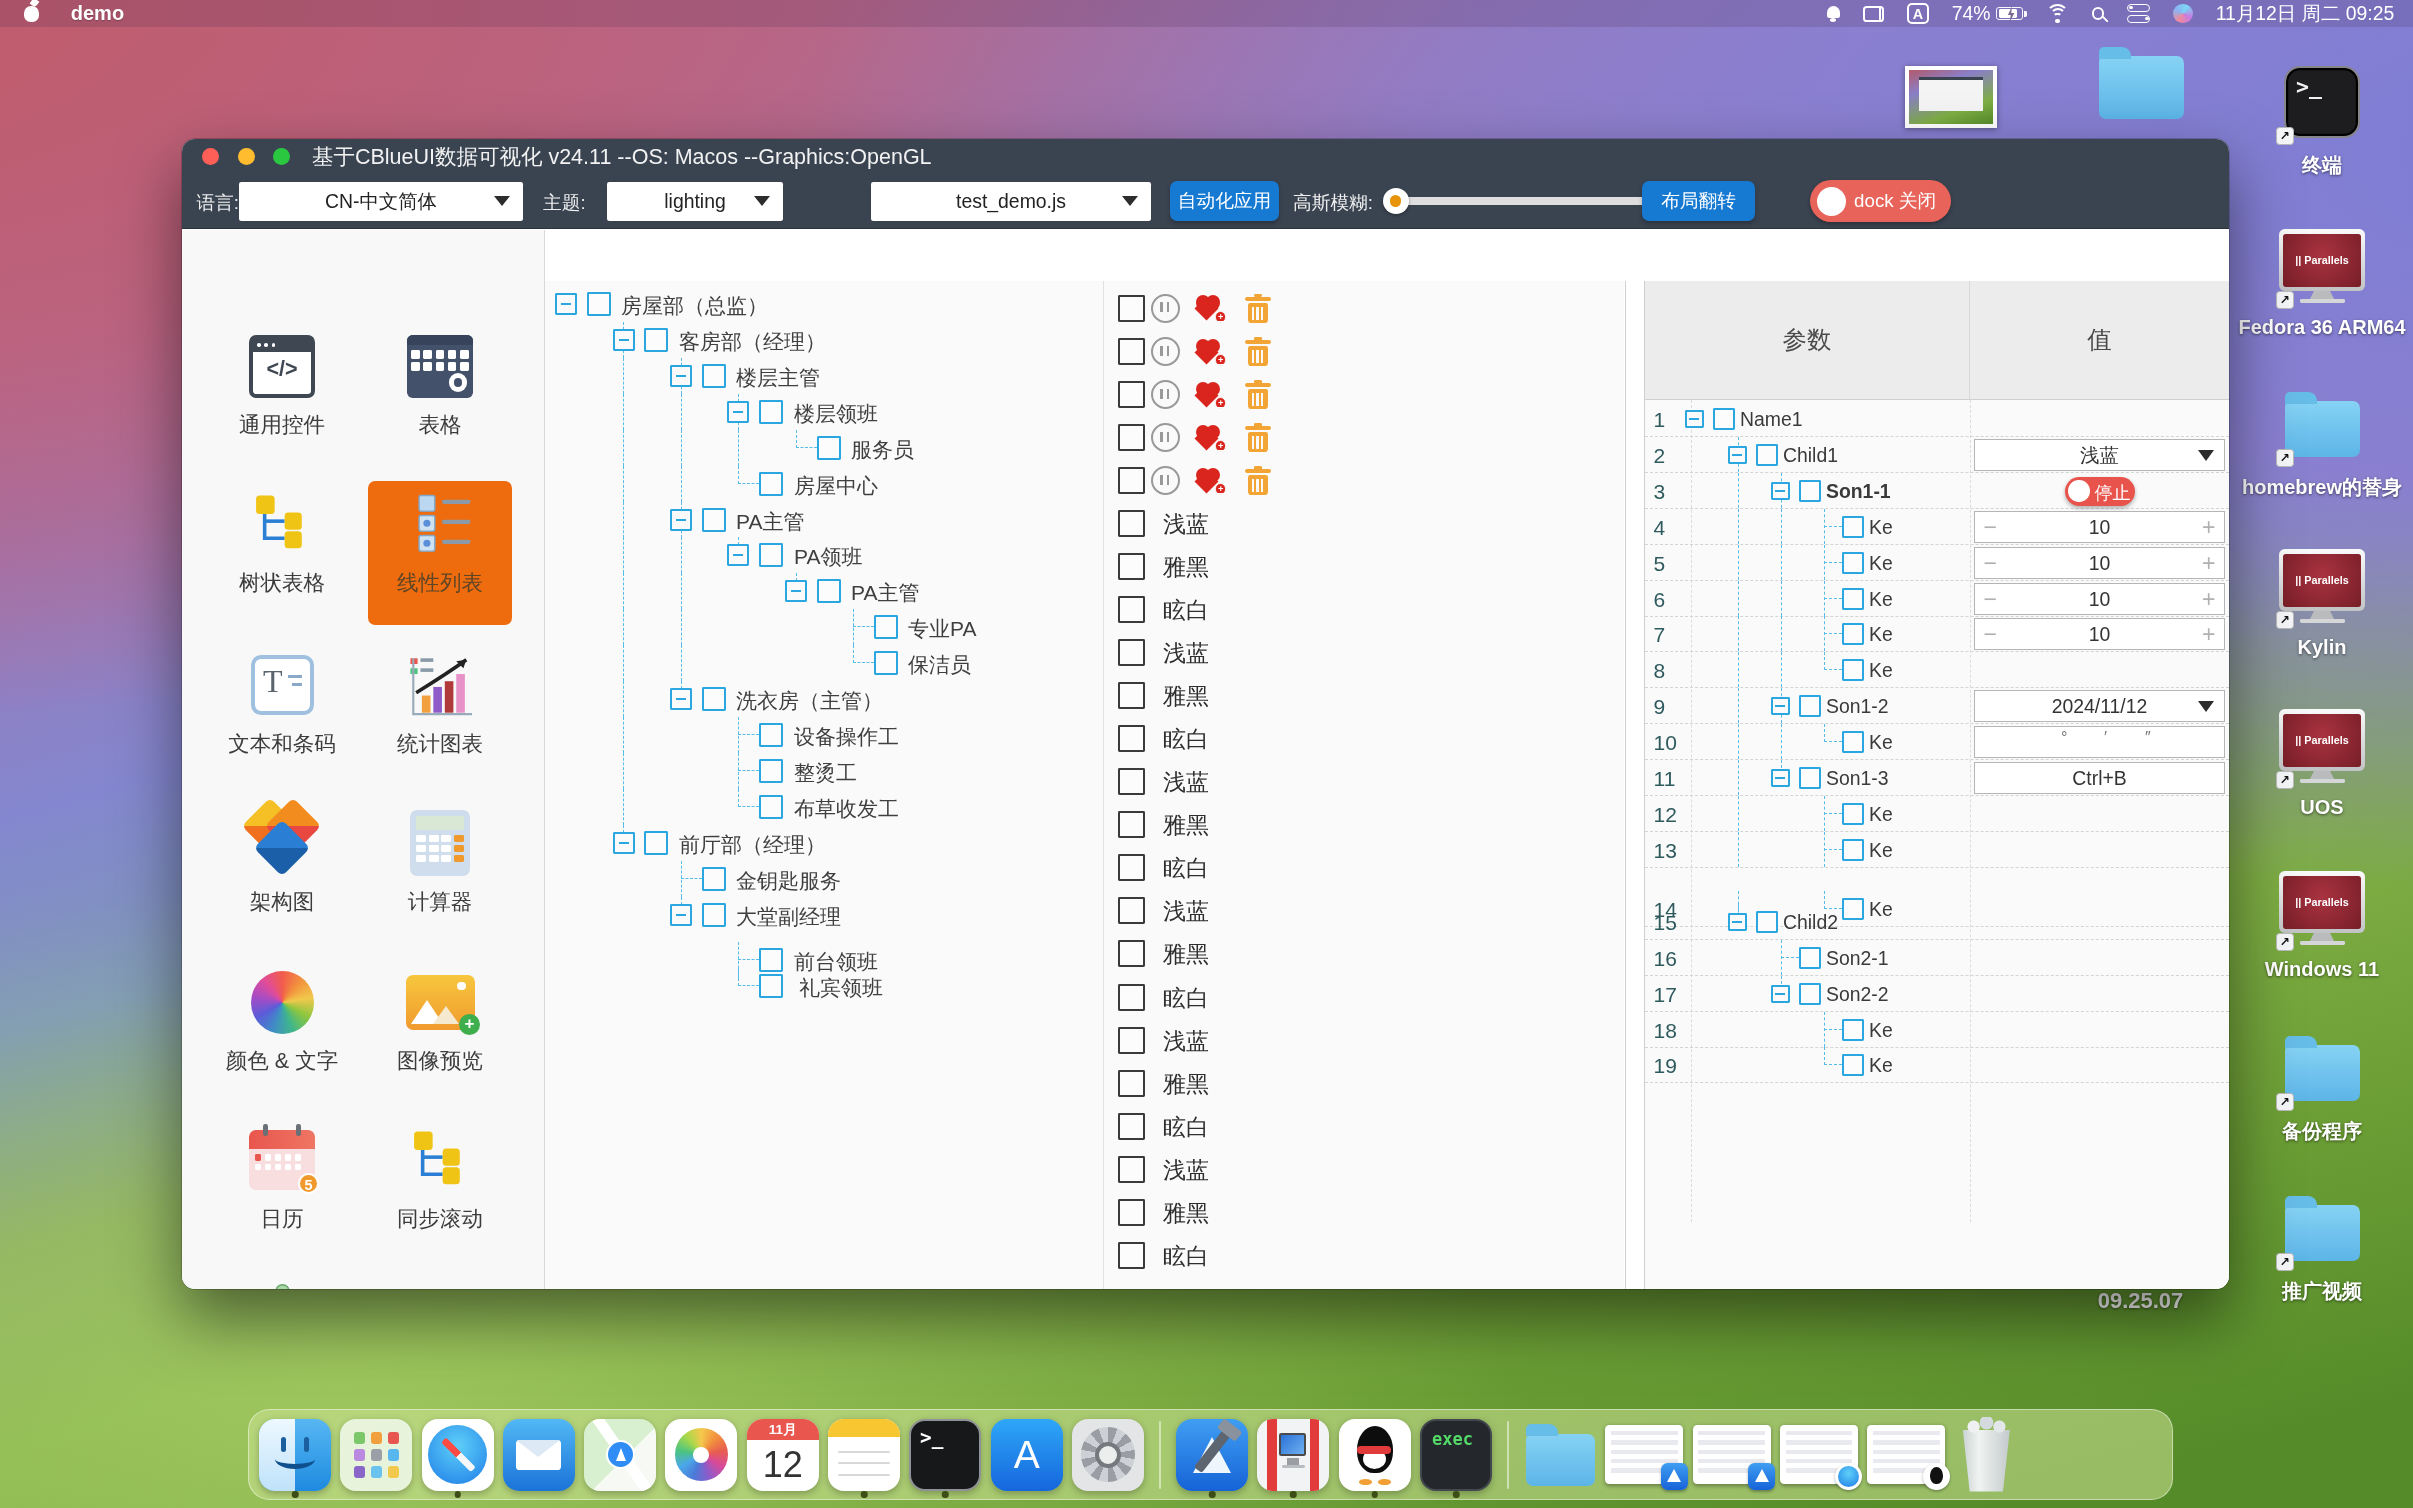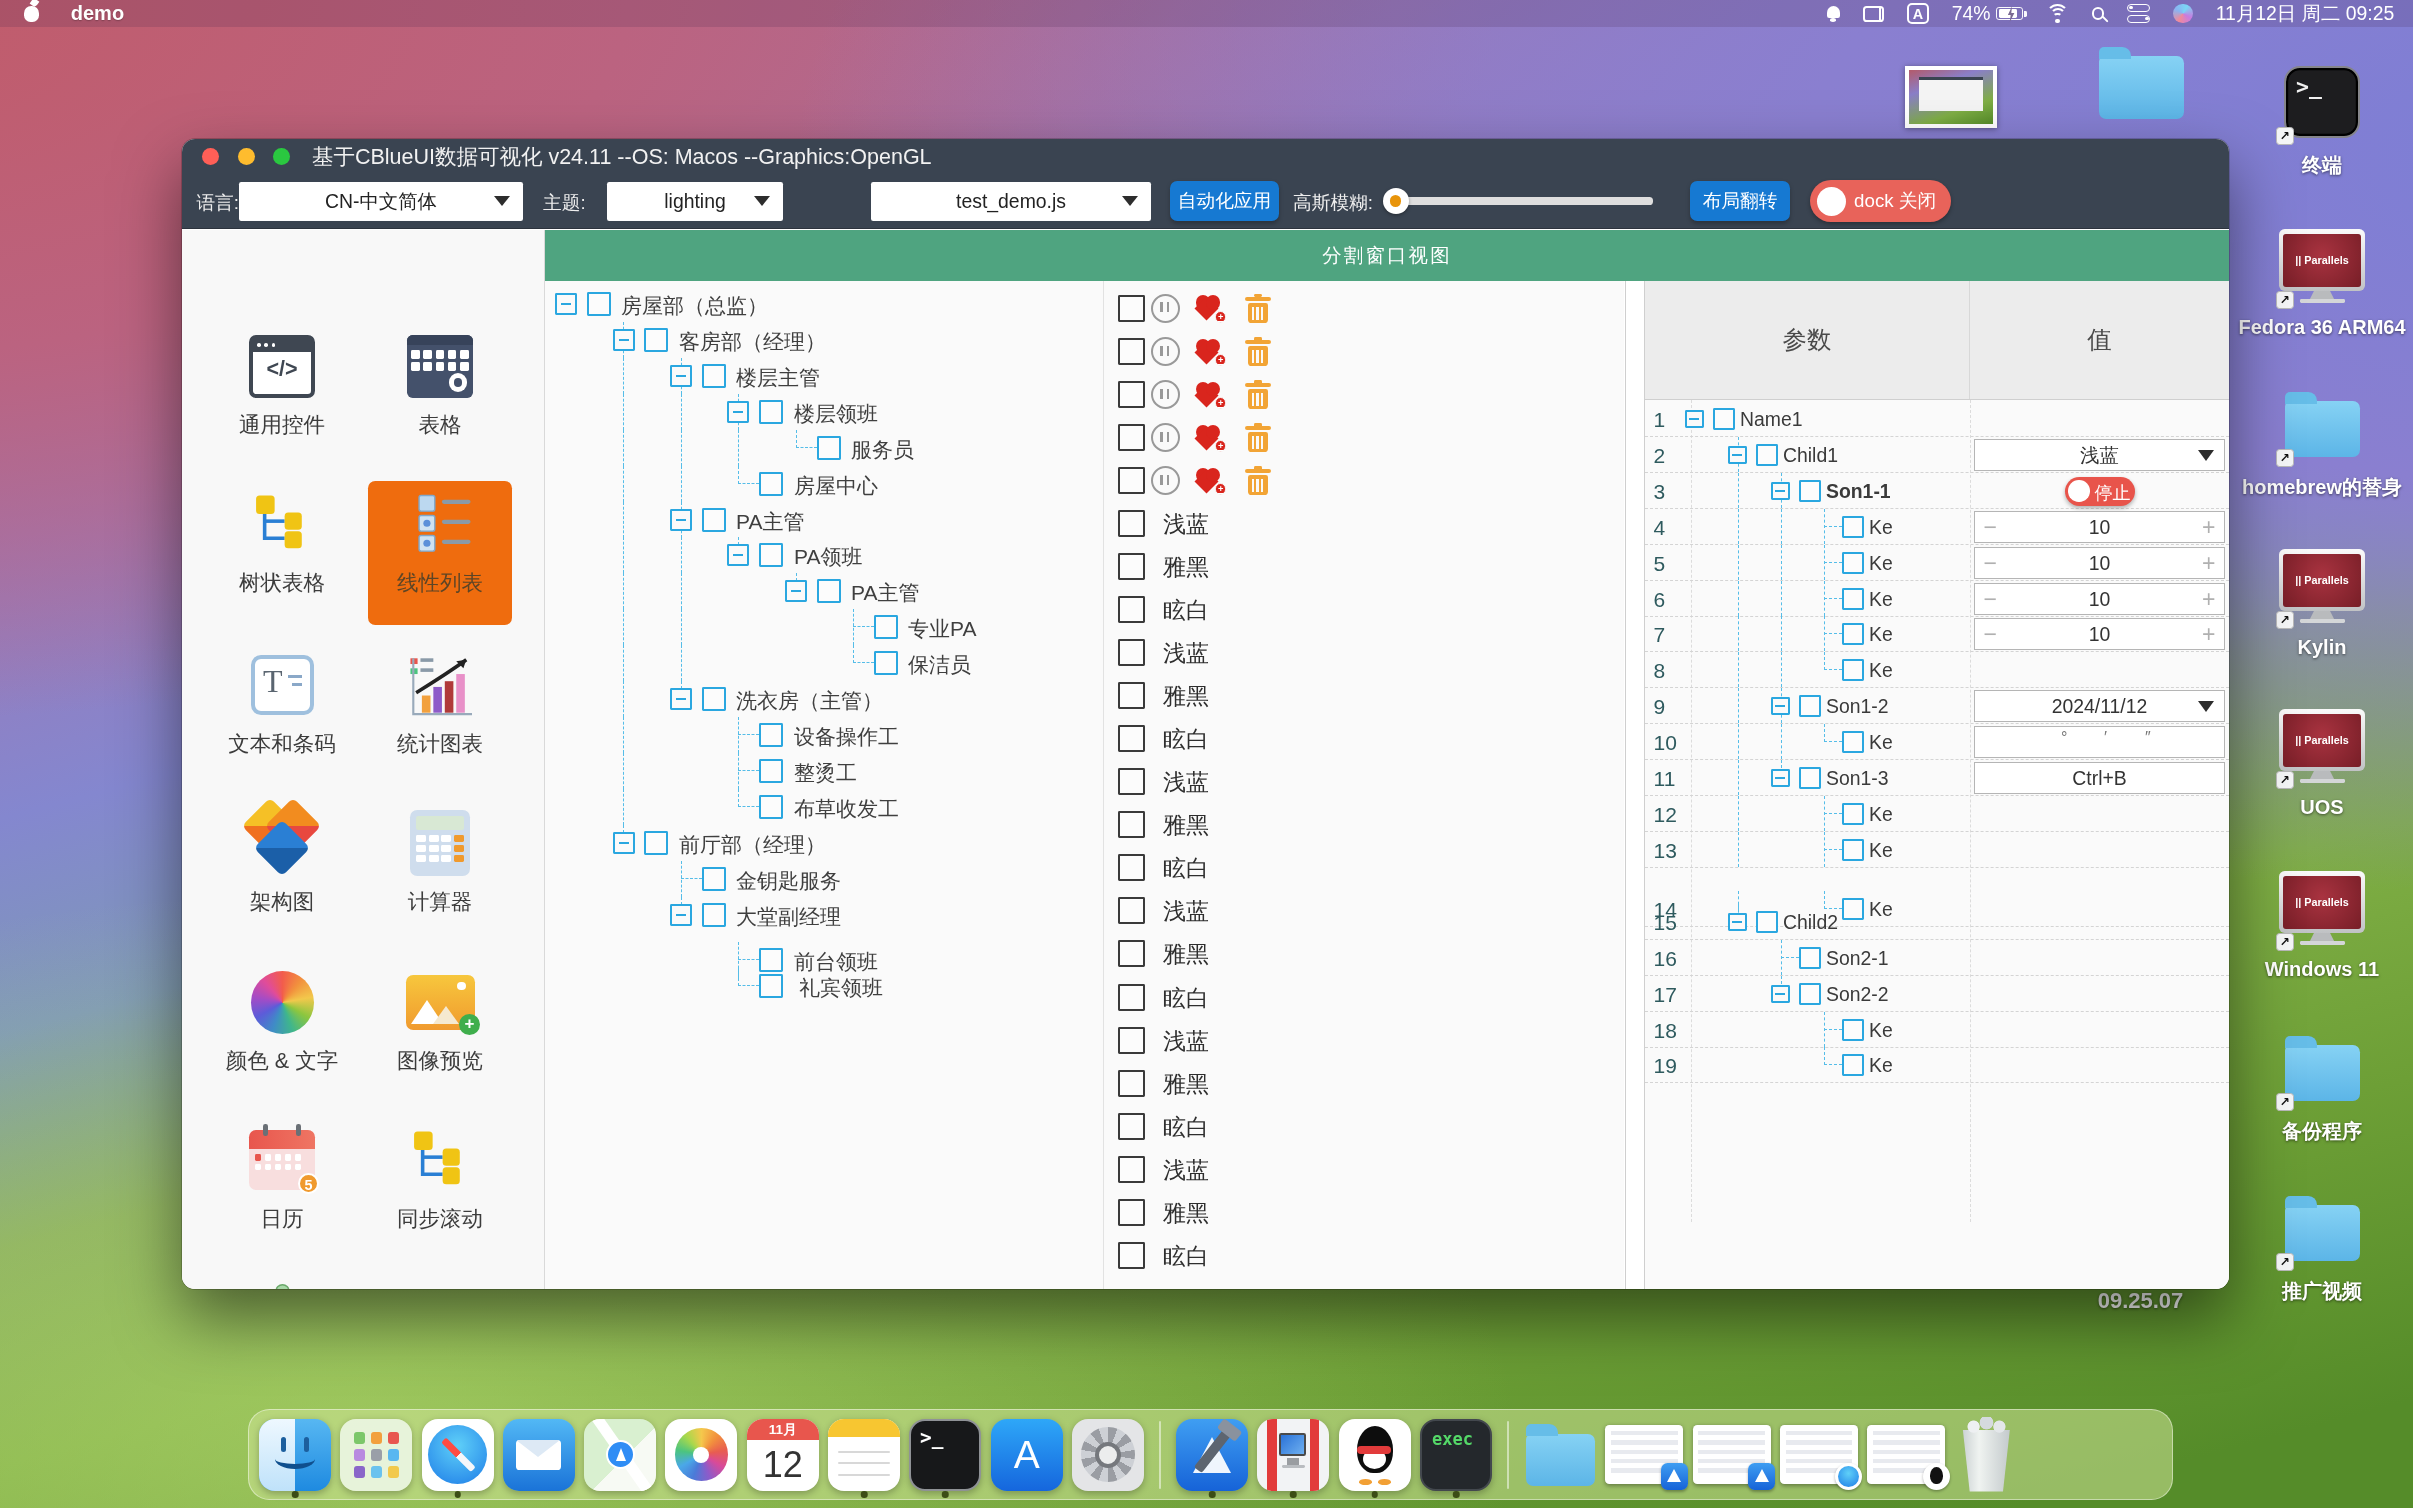--- a/index.html
+++ b/index.html
@@ -418,28 +418,27 @@
         <span>test_demo.js</span>
           <i class="vtri"></i>
       </div>
       <div class="tbtn" style="left:988px;width:109px;">自动化应用</div>
       <span class="lab" style="left:1111px;">高斯模糊:</span>
       <div class="slider" style="left:1205px;width:266px;">
         <div class="knob">
             <i></i>
           </div>
       </div>
-      <div class="tbtn" style="left:1508px;width:100px;">布局翻转</div>
+      <div class="tbtn" style="left:1460px;width:113px;">布局翻转</div>
       <div class="dtoggle" style="left:1628px;">
         <i class="ball"></i>
         <span>dock 关闭</span>
       </div>
     </div>
 
-    <div class="ghead">分割窗口视图</div>
 
     <div class="sidebar" id="sidebar">
         <div class="card" style="left:28px;top:93px;">
         <div class="cic">
             <div class="ic ic-cw">
               <div class="bar">
                 <i></i>
                 <i></i>
                 <i></i>
               </div>

